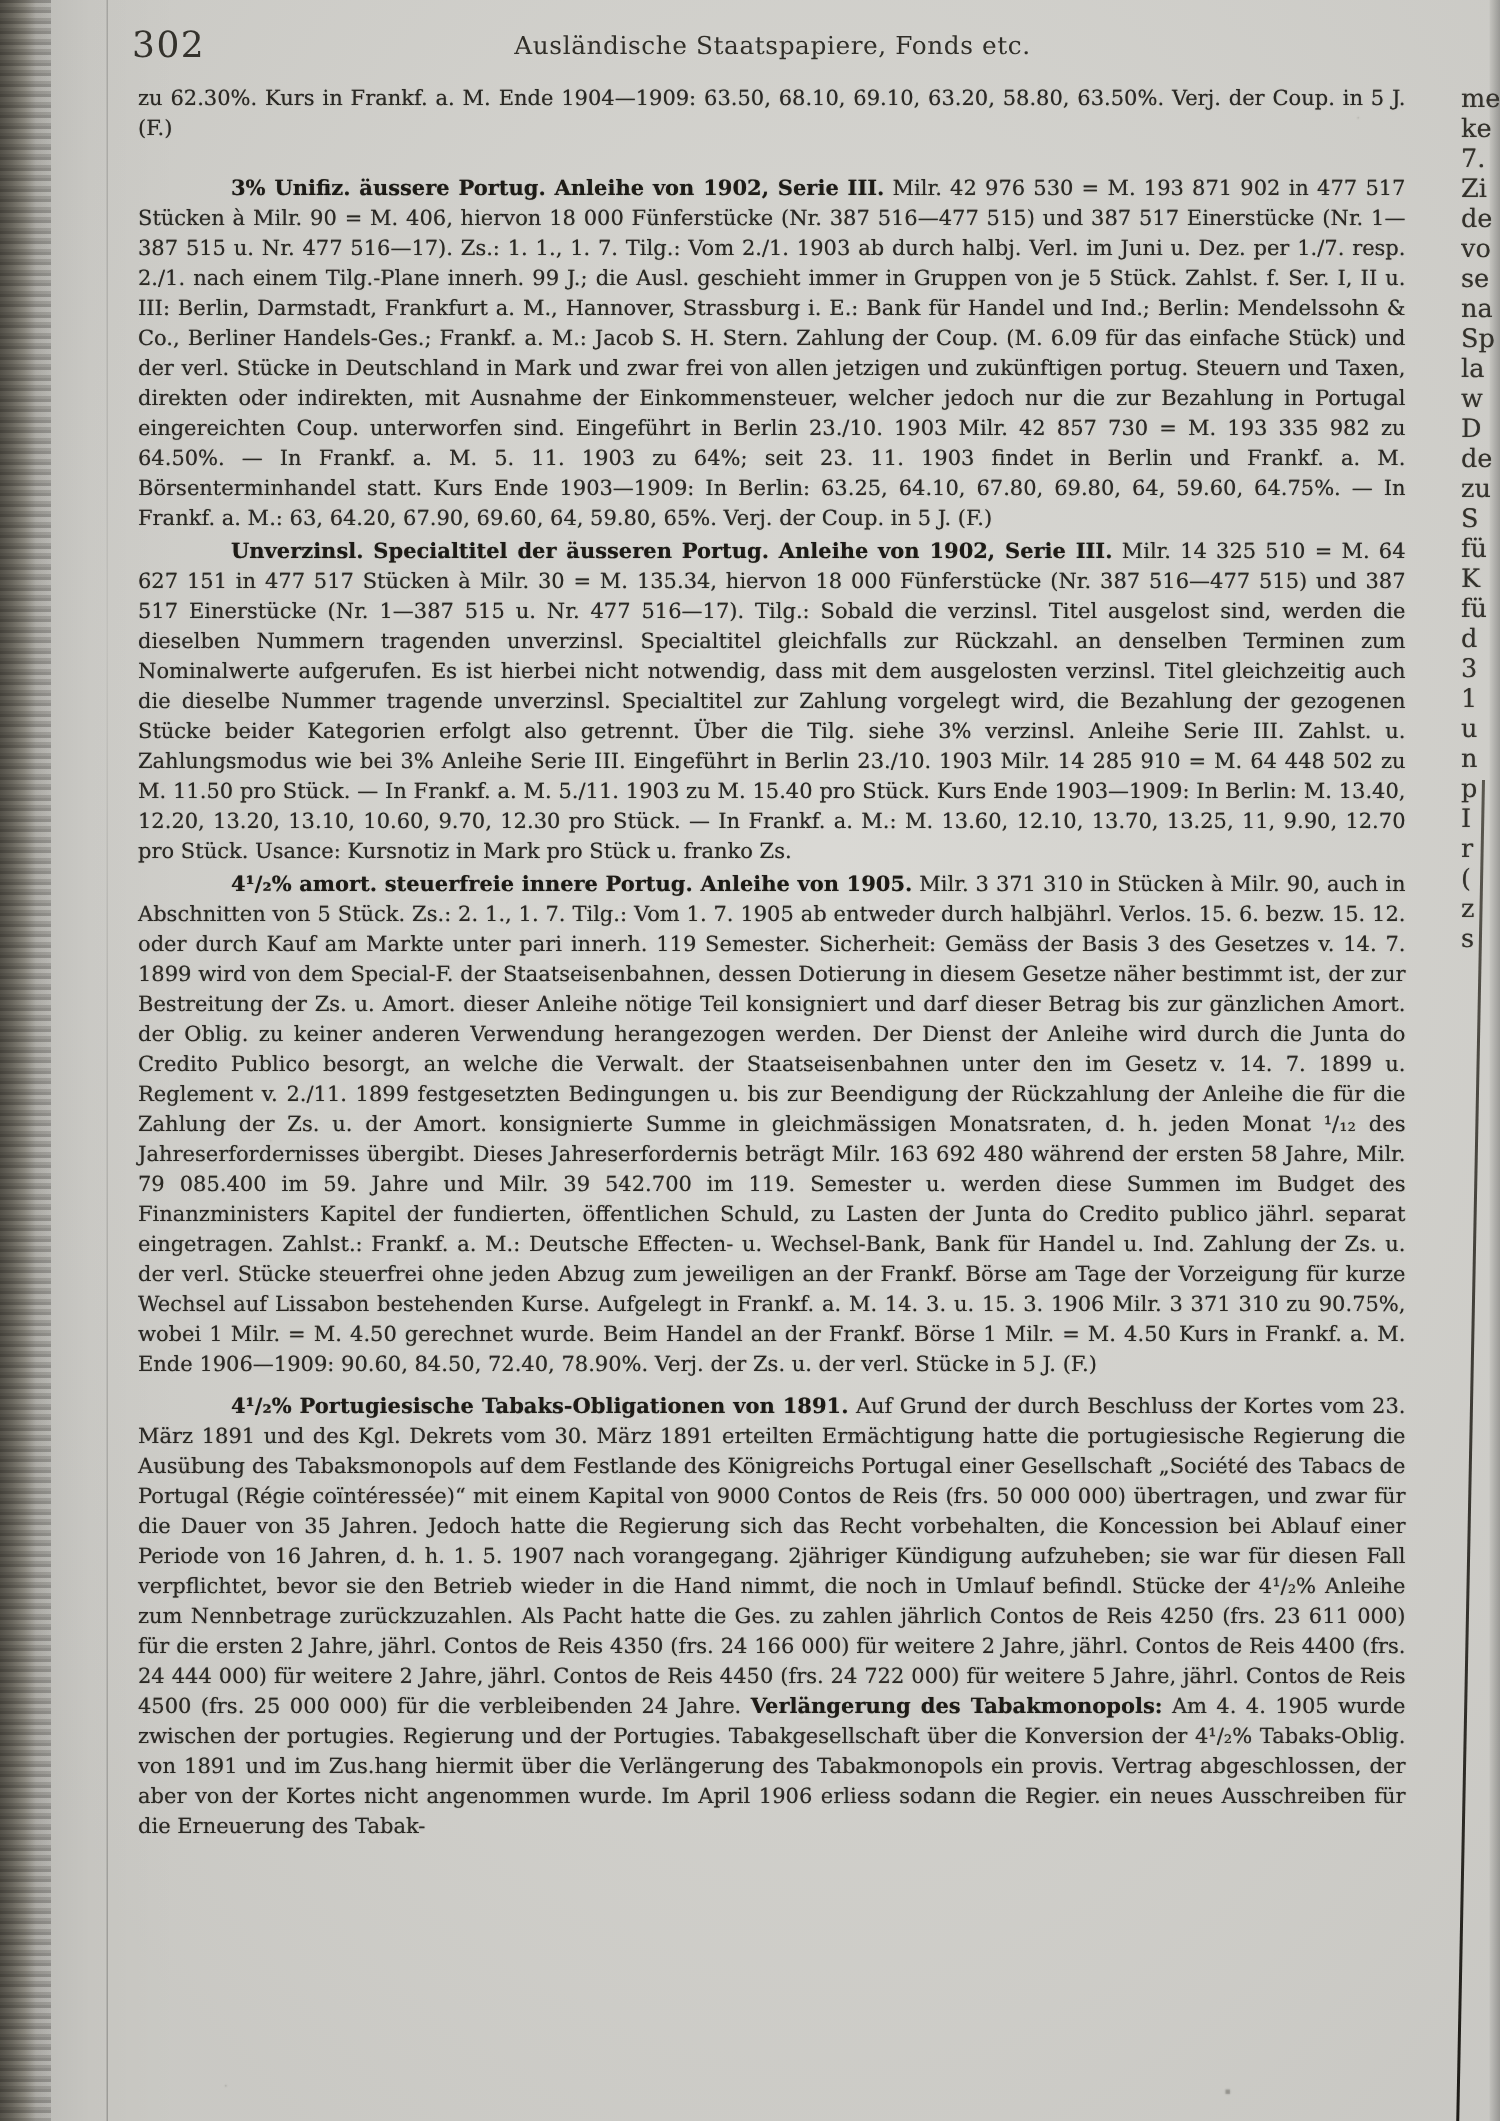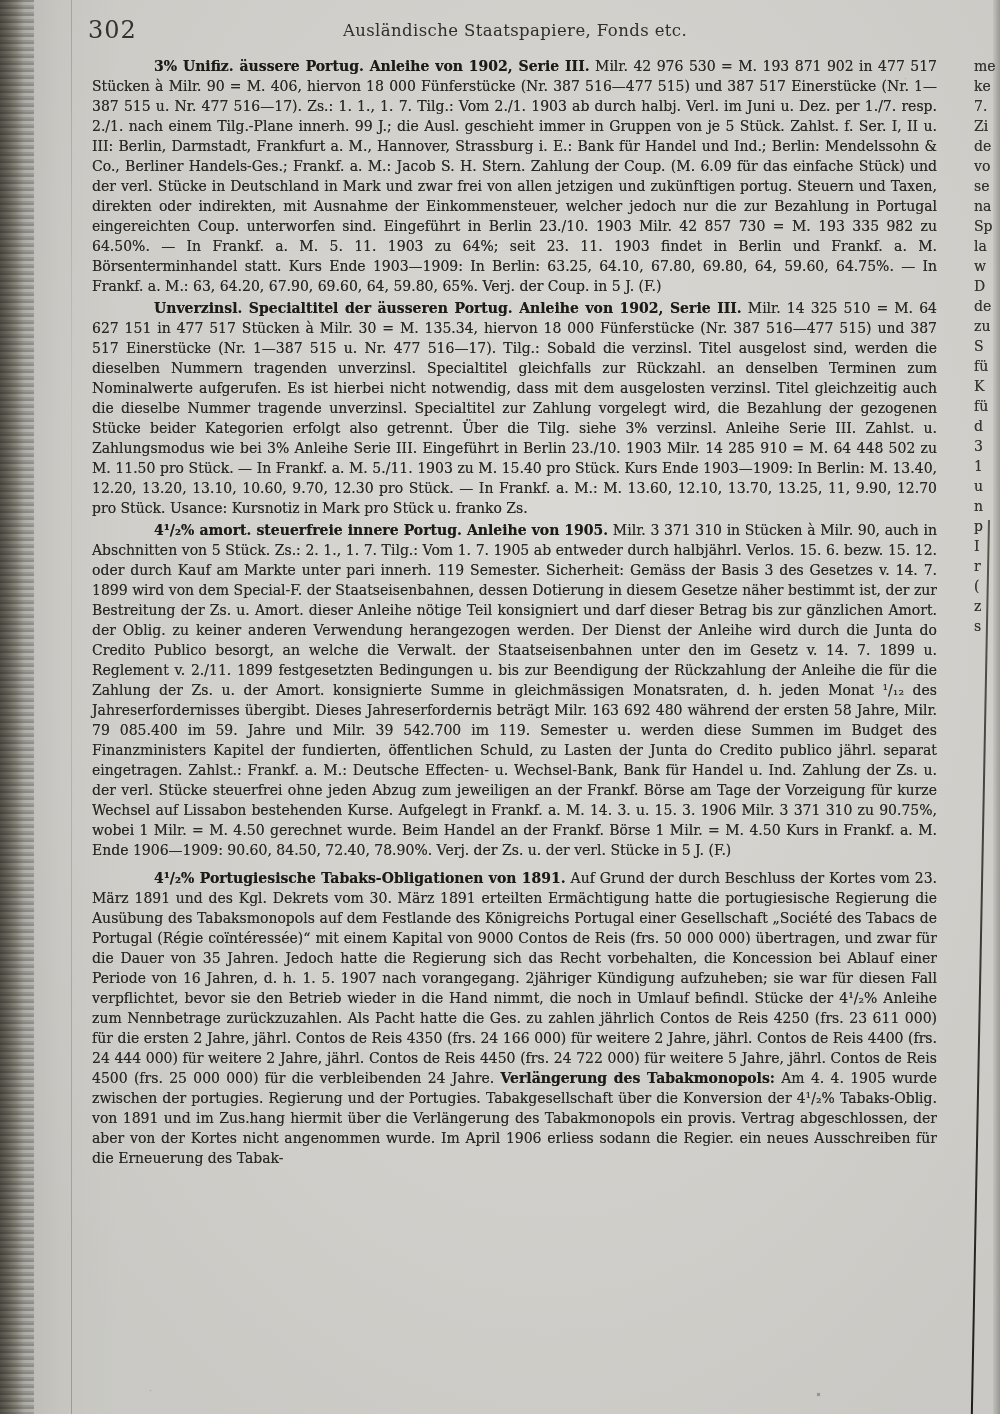--- a/index.html
+++ b/index.html
@@ -45,26 +45,26 @@
     font-size:16.5px;letter-spacing:0.4px;color:#302e28;
   }
   .body{
     position:absolute;left:92px;top:56px;width:845px;
     font-size:14px;line-height:20px;
     text-align:justify;
     text-shadow:0 0 0.6px rgba(42,40,35,0.65);
     hyphens:auto;-webkit-hyphens:auto;
   }
   .para{margin:0;}
-  .para.ind{text-indent:62px;}
+  .para.ind{text-indent:62px;margin-top:20px;}
   .bold{font-weight:700;color:#1d1b16;}
   .reg{font-weight:400;}
   .edge-col{
     position:absolute;left:974px;top:56px;width:26px;
-    font-size:14px;line-height:20px;color:#34322c;
+    font-size:17px;line-height:20px;color:#34322c;
     text-shadow:0 0 0.6px rgba(42,40,35,0.6);
     overflow:hidden;white-space:nowrap;
   }
   .frag{height:20px;}
   .specks{position:absolute;left:0;top:0;width:1px;height:1px;
     box-shadow:818px 1394px 1px 1px rgba(80,78,70,0.45),
                150px 1390px 1px 0 rgba(90,88,80,0.35),
                905px 78px 1px 0 rgba(90,88,80,0.30),
                180px 760px 1px 0 rgba(120,118,110,0.30);
   }
@@ -76,20 +76,21 @@
   <div class="binding"></div>
   <div class="crease"></div>
   <div class="right-edge-band"></div>
   <div class="edge-line"></div>
   <div class="specks"></div>
 
   <div class="pagenum">302</div>
   <div class="running-head">Ausländische Staatspapiere, Fonds etc.</div>
 
   <div class="body">
+      <p class="para"><span class="reg">zu 62.30%.  Kurs in Frankf. a. M. Ende 1904—1909: 63.50, 68.10, 69.10, 63.20, 58.80, 63.50%. Verj. der Coup. in 5 J. (F.)</span></p>
       <p class="para ind"><span class="bold">3% Unifiz. äussere Portug. Anleihe von 1902, Serie III.</span><span class="reg"> Milr. 42 976 530 = M. 193 871 902 in 477 517 Stücken à Milr. 90 = M. 406, hiervon 18 000 Fünferstücke (Nr. 387 516—477 515) und 387 517 Einerstücke (Nr. 1—387 515 u. Nr. 477 516—17).  Zs.: 1. 1., 1. 7.  Tilg.: Vom 2./1. 1903 ab durch halbj. Verl. im Juni u. Dez. per 1./7. resp. 2./1. nach einem Tilg.-Plane innerh. 99 J.; die Ausl. geschieht immer in Gruppen von je 5 Stück. Zahlst. f. Ser. I, II u. III: Berlin, Darmstadt, Frankfurt a. M., Hannover, Strassburg i. E.: Bank für Handel und Ind.; Berlin: Mendelssohn &amp; Co., Berliner Handels-Ges.; Frankf. a. M.: Jacob S. H. Stern. Zahlung der Coup. (M. 6.09 für das einfache Stück) und der verl. Stücke in Deutschland in Mark und zwar frei von allen jetzigen und zukünftigen portug. Steuern und Taxen, direkten oder indirekten, mit Ausnahme der Einkommensteuer, welcher jedoch nur die zur Bezahlung in Portugal eingereichten Coup. unterworfen sind.  Eingeführt in Berlin 23./10. 1903 Milr. 42 857 730 = M. 193 335 982 zu 64.50%. — In Frankf. a. M. 5. 11. 1903 zu 64%; seit 23. 11. 1903 findet in Berlin und Frankf. a. M. Börsenterminhandel statt.  Kurs Ende 1903—1909: In Berlin: 63.25, 64.10, 67.80, 69.80, 64, 59.60, 64.75%. — In Frankf. a. M.: 63, 64.20, 67.90, 69.60, 64, 59.80, 65%.  Verj. der Coup. in 5 J. (F.)</span></p>
       <p class="para ind" style="margin-top: 2px;"><span class="bold">Unverzinsl. Specialtitel der äusseren Portug. Anleihe von 1902, Serie III.</span><span class="reg"> Milr. 14 325 510 = M. 64 627 151 in 477 517 Stücken à Milr. 30 = M. 135.34, hiervon 18 000 Fünferstücke (Nr. 387 516—477 515) und 387 517 Einerstücke (Nr. 1—387 515 u. Nr. 477 516—17).  Tilg.: Sobald die verzinsl. Titel ausgelost sind, werden die dieselben Nummern tragenden unverzinsl. Specialtitel gleichfalls zur Rückzahl. an denselben Terminen zum Nominalwerte aufgerufen. Es ist hierbei nicht notwendig, dass mit dem ausgelosten verzinsl. Titel gleichzeitig auch die dieselbe Nummer tragende unverzinsl. Specialtitel zur Zahlung vorgelegt wird, die Bezahlung der gezogenen Stücke beider Kategorien erfolgt also getrennt.  Über die Tilg. siehe 3% verzinsl. Anleihe Serie III.  Zahlst. u. Zahlungsmodus wie bei 3% Anleihe Serie III. Eingeführt in Berlin 23./10. 1903 Milr. 14 285 910 = M. 64 448 502 zu M. 11.50 pro Stück. — In Frankf. a. M. 5./11. 1903 zu M. 15.40 pro Stück.  Kurs Ende 1903—1909: In Berlin: M. 13.40, 12.20, 13.20, 13.10, 10.60, 9.70, 12.30 pro Stück. — In Frankf. a. M.: M. 13.60, 12.10, 13.70, 13.25, 11, 9.90, 12.70 pro Stück.  Usance: Kursnotiz in Mark pro Stück u. franko Zs.</span></p>
       <p class="para ind" style="margin-top: 2px;"><span class="bold">4¹/₂% amort. steuerfreie innere Portug. Anleihe von 1905.</span><span class="reg"> Milr. 3 371 310 in Stücken à Milr. 90, auch in Abschnitten von 5 Stück.  Zs.: 2. 1., 1. 7.  Tilg.: Vom 1. 7. 1905 ab entweder durch halbjährl. Verlos. 15. 6. bezw. 15. 12. oder durch Kauf am Markte unter pari innerh. 119 Semester.  Sicherheit: Gemäss der Basis 3 des Gesetzes v. 14. 7. 1899 wird von dem Special-F. der Staatseisenbahnen, dessen Dotierung in diesem Gesetze näher bestimmt ist, der zur Bestreitung der Zs. u. Amort. dieser Anleihe nötige Teil konsigniert und darf dieser Betrag bis zur gänzlichen Amort. der Oblig. zu keiner anderen Verwendung herangezogen werden.  Der Dienst der Anleihe wird durch die Junta do Credito Publico besorgt, an welche die Verwalt. der Staatseisenbahnen unter den im Gesetz v. 14. 7. 1899 u. Reglement v. 2./11. 1899 festgesetzten Bedingungen u. bis zur Beendigung der Rückzahlung der Anleihe die für die Zahlung der Zs. u. der Amort. konsignierte Summe in gleichmässigen Monatsraten, d. h. jeden Monat ¹/₁₂ des Jahreserfordernisses übergibt.  Dieses Jahreserfordernis beträgt Milr. 163 692 480 während der ersten 58 Jahre, Milr. 79 085.400 im 59. Jahre und Milr. 39 542.700 im 119. Semester u. werden diese Summen im Budget des Finanzministers Kapitel der fundierten, öffentlichen Schuld, zu Lasten der Junta do Credito publico jährl. separat eingetragen.  Zahlst.: Frankf. a. M.: Deutsche Effecten- u. Wechsel-Bank, Bank für Handel u. Ind.  Zahlung der Zs. u. der verl. Stücke steuerfrei ohne jeden Abzug zum jeweiligen an der Frankf. Börse am Tage der Vorzeigung für kurze Wechsel auf Lissabon bestehenden Kurse.  Aufgelegt in Frankf. a. M. 14. 3. u. 15. 3. 1906 Milr. 3 371 310 zu 90.75%, wobei 1 Milr. = M. 4.50 gerechnet wurde.  Beim Handel an der Frankf. Börse 1 Milr. = M. 4.50 Kurs in Frankf. a. M. Ende 1906—1909: 90.60, 84.50, 72.40, 78.90%.  Verj. der Zs. u. der verl. Stücke in 5 J. (F.)</span></p>
       <p class="para ind" style="margin-top: 8px;"><span class="bold">4¹/₂% Portugiesische Tabaks-Obligationen von 1891.</span><span class="reg"> Auf Grund der durch Beschluss der Kortes vom 23. März 1891 und des Kgl. Dekrets vom 30. März 1891 erteilten Ermächtigung hatte die portugiesische Regierung die Ausübung des Tabaksmonopols auf dem Festlande des Königreichs Portugal einer Gesellschaft „Société des Tabacs de Portugal (Régie coïntéressée)“ mit einem Kapital von 9000 Contos de Reis (frs. 50 000 000) übertragen, und zwar für die Dauer von 35 Jahren.  Jedoch hatte die Regierung sich das Recht vorbehalten, die Koncession bei Ablauf einer Periode von 16 Jahren, d. h. 1. 5. 1907 nach vorangegang. 2jähriger Kündigung aufzuheben; sie war für diesen Fall verpflichtet, bevor sie den Betrieb wieder in die Hand nimmt, die noch in Umlauf befindl. Stücke der 4¹/₂% Anleihe zum Nennbetrage zurückzuzahlen.  Als Pacht hatte die Ges. zu zahlen jährlich Contos de Reis 4250 (frs. 23 611 000) für die ersten 2 Jahre, jährl. Contos de Reis 4350 (frs. 24 166 000) für weitere 2 Jahre, jährl. Contos de Reis 4400 (frs. 24 444 000) für weitere 2 Jahre, jährl. Contos de Reis 4450 (frs. 24 722 000) für weitere 5 Jahre, jährl. Contos de Reis 4500 (frs. 25 000 000) für die verbleibenden 24 Jahre.  </span><span class="bold">Verlängerung des Tabakmonopols:</span><span class="reg"> Am 4. 4. 1905 wurde zwischen der portugies. Regierung und der Portugies. Tabakgesellschaft über die Konversion der 4¹/₂% Tabaks-Oblig. von 1891 und im Zus.hang hiermit über die Verlängerung des Tabakmonopols ein provis. Vertrag abgeschlossen, der aber von der Kortes nicht angenommen wurde.  Im April 1906 erliess sodann die Regier. ein neues Ausschreiben für die Erneuerung des Tabak-</span></p>
     </div>
 
   <div class="edge-col">
       <div class="frag">me</div>
       <div class="frag">ke</div>
       <div class="frag">7.</div>

